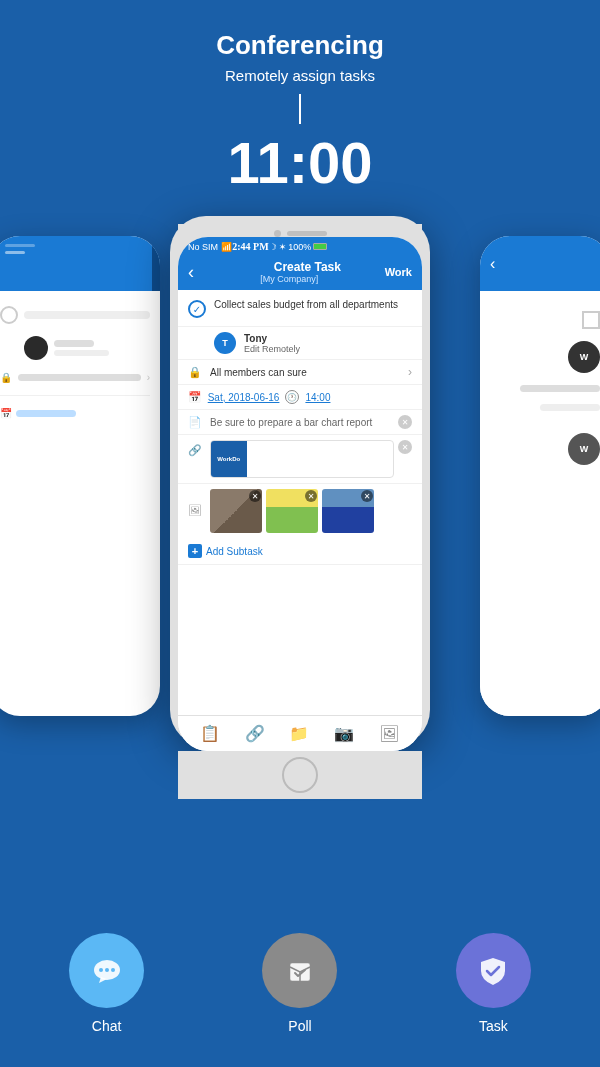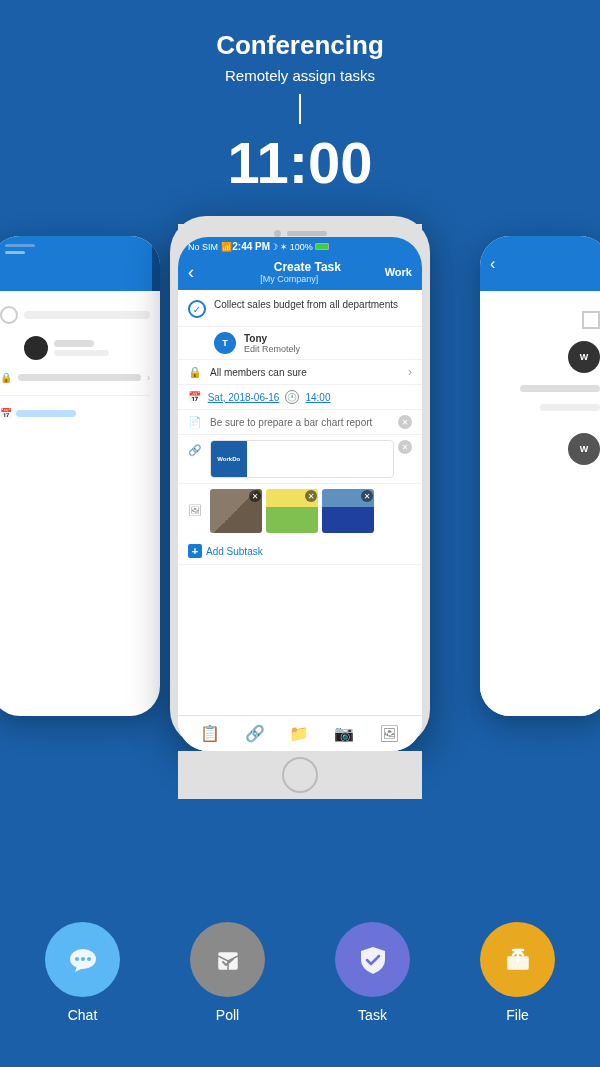--- a/index.html
+++ b/index.html
@@ -94,21 +94,21 @@
     .phone-status-bar {
       background: #1a7ad4;
       padding: 4px 10px 2px;
       display: flex;
       justify-content: flex-start;
       align-items: center;
       font-size: 9px;
       color: white;
     }
     .status-left { display: flex; align-items: center; gap: 3px; font-size: 9px; }
-    .status-center { font-size: 10px; font-weight: bold; }
+    .status-center { font-size: 10px; font-weight: bold; font-family: Liberation Serif, serif; }
     .status-right { display: flex; align-items: center; gap: 2px; font-size: 9px; }
 
     
     .nav-bar {
       background: #1a7ad4;
       padding: 6px 10px;
       display: flex;
       justify-content: space-between;
       align-items: center;
     }
@@ -425,21 +425,21 @@
       box-shadow: 0 8px 30px rgba(0,0,0,0.3);
     }
 
     
     .bottom-features {
       position: absolute;
       bottom: 0;
       left: 0;
       right: 0;
       background: #1a5fa8;
-      padding: 20px 10px 44px;
+      padding: 20px 10px 33px;
       display: flex;
       justify-content: space-around;
       align-items: center;
     }
     .feature-item {
       display: flex;
       flex-direction: column;
       align-items: center;
       gap: 10px;
       cursor: pointer;
@@ -673,25 +673,13 @@
     <div class="feature-circle feature-circle-task">
 
       <svg width="36" height="36" viewBox="0 0 36 36" fill="none" xmlns="http://www.w3.org/2000/svg">
         <path d="M18 5 L30 9 L30 18 Q30 27 18 32 Q6 27 6 18 L6 9 Z" fill="white" opacity="0.9"></path>
         <polyline points="12,18 16,22 24,14" stroke="#6b72d8" stroke-width="2.5" fill="none" stroke-linecap="round" stroke-linejoin="round"></polyline>
       </svg>
     </div>
     <span class="feature-label">Task</span>
   </div>
 
-  <div class="feature-item">
-    <div class="feature-circle feature-circle-file">
-
-      <svg width="36" height="36" viewBox="0 0 36 36" fill="none" xmlns="http://www.w3.org/2000/svg">
-        <rect x="7" y="14" width="22" height="14" rx="2" fill="white" opacity="0.9"></rect>
-        <rect x="7" y="14" width="22" height="14" rx="2" stroke="#e8a820" stroke-width="0.5"></rect>
-        <polyline points="18,8 18,20 18,8 13,13 18,8 23,13" stroke="white" stroke-width="2.5" fill="none" stroke-linecap="round" stroke-linejoin="round"></polyline>
-        <line x1="13" y1="8" x2="23" y2="8" stroke="white" stroke-width="2.5" stroke-linecap="round"></line>
-      </svg>
-    </div>
-    <span class="feature-label">File</span>
-  </div>
 </div>
 
 </body></html>

